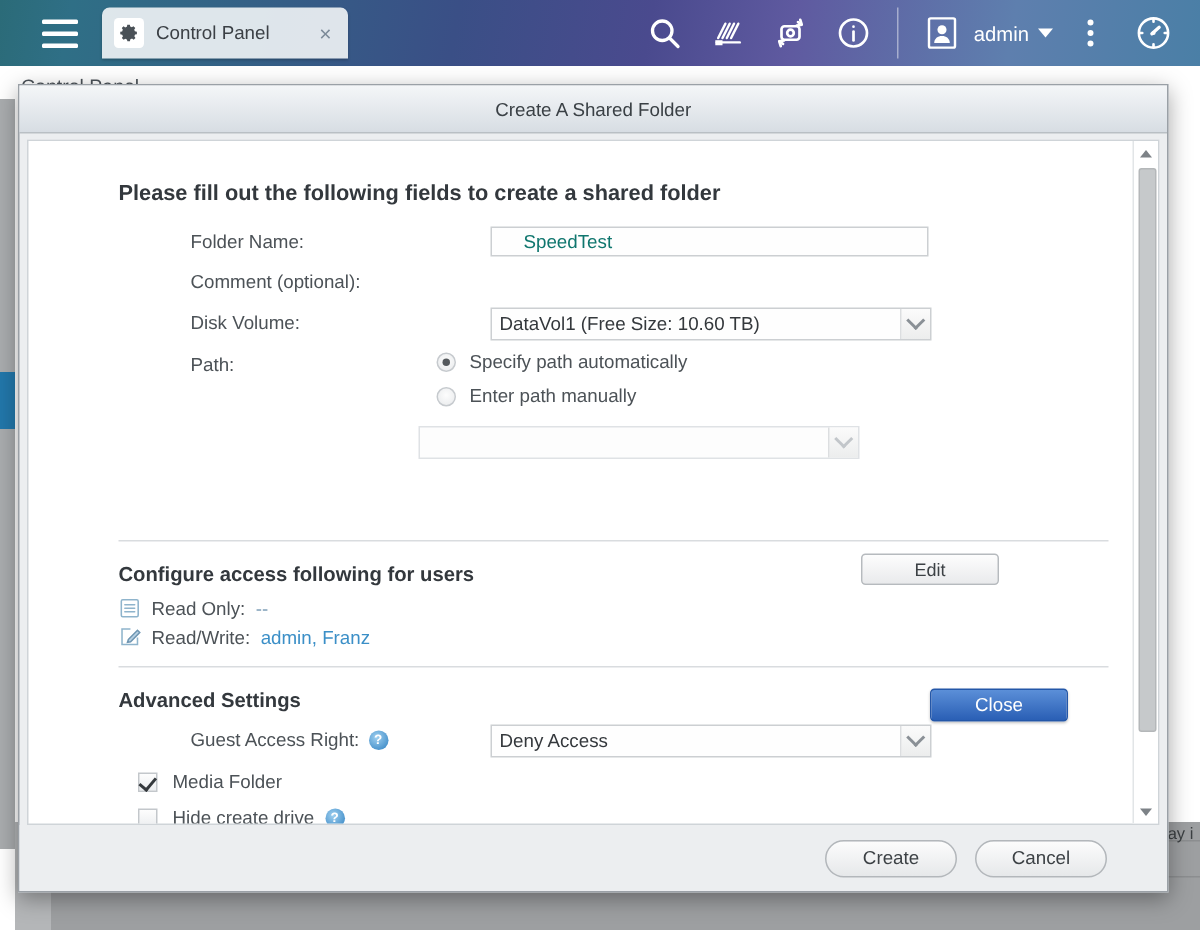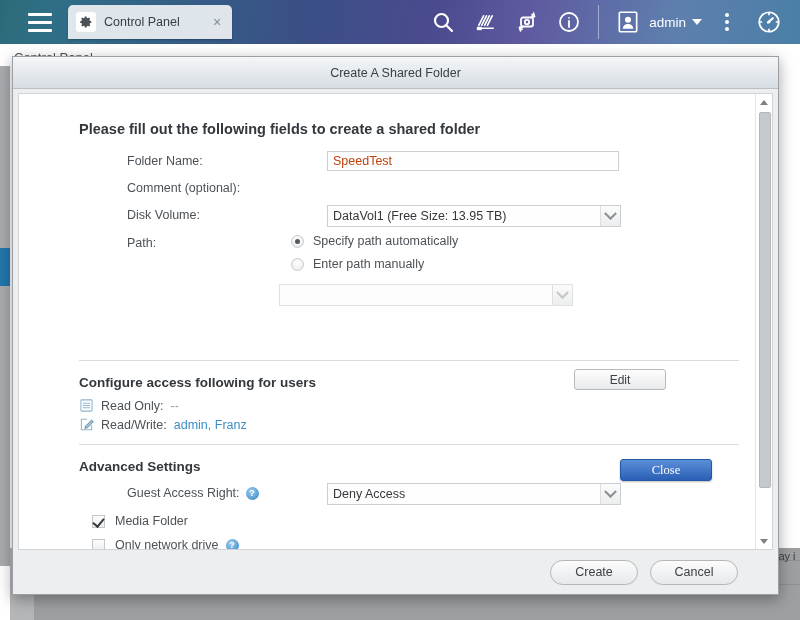--- a/index.html
+++ b/index.html
@@ -228,22 +228,22 @@
   .fctrl {
     position: absolute;
     left: 200px; top: -3px;
   }
   .txtbox {
     width: 292px;
     height: 20px;
     border: 1px solid #cccfd2;
     background: #fefefe;
     font-size: 12.5px;
-    color: #c2410c;
-    padding: 0 5px;
+    color: #0f766e;
+    padding: 0 21px;
     box-sizing: border-box;
     font-family: "Liberation Sans", sans-serif;
     outline: none;
   }
   .selbox {
     width: 294px;
     height: 22px;
     border: 1px solid #cccfd2;
     background: #fefefe;
     display: flex;
@@ -609,21 +609,21 @@
         </div>
 
         <div class="frow" style="top:87px;">
           <div class="flabel">Comment (optional):</div>
         </div>
 
         <div class="frow" style="top:114px;">
           <div class="flabel">Disk Volume:</div>
           <div class="fctrl">
             <div class="selbox">
-              <div class="sel-val">DataVol1 (Free Size: 13.95 TB)</div>
+              <div class="sel-val">DataVol1 (Free Size: 10.60 TB)</div>
               <div class="sel-arrow">
                   <span class="chev"></span>
                 </div>
             </div>
           </div>
         </div>
 
         <div class="frow" style="top:142px;">
           <div class="flabel">Path:</div>
         </div>
@@ -694,26 +694,26 @@
         </div>
 
         <div class="cb-row" style="top:420px;">
           <span class="cbox on"></span>
           <span class="cb-label">Media Folder</span>
         </div>
 
         <div class="cb-row" style="top:444px;">
           <span class="cbox"></span>
           <span class="cb-label">
-            <span>Only network drive</span>
+            <span>Hide create drive</span>
             <span class="help-icon">?</span>
           </span>
         </div>
 
-        <div class="btn-blue" style="left:601px; top:365px;font-family:Liberation Serif, serif;">Close</div>
+        <div class="btn-blue" style="left:601px; top:365px;">Close</div>
 
       </div>
 
       <div class="vscroll">
         <div class="vs-arrow up">
             <span class="tri-up"></span>
           </div>
         <div class="vs-thumb"></div>
         <div class="vs-arrow down">
             <span class="tri-down"></span>

